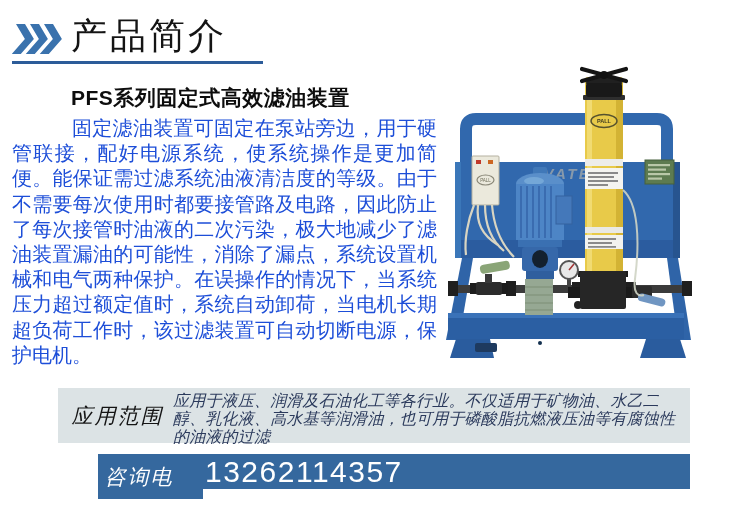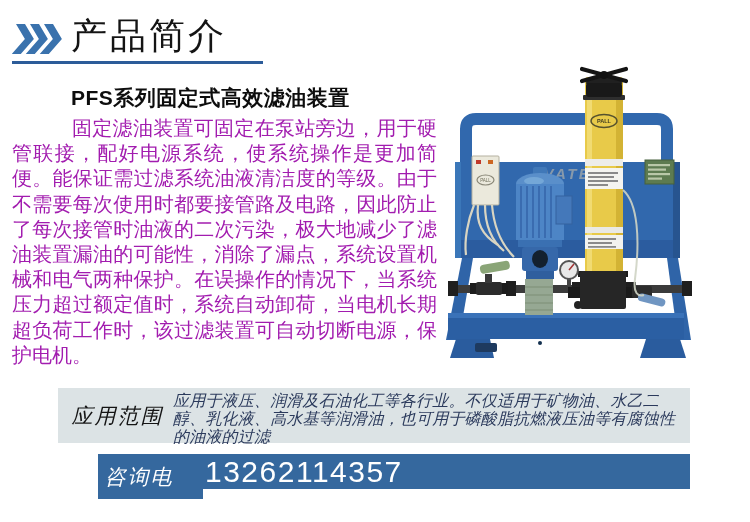--- a/index.html
+++ b/index.html
@@ -9,21 +9,21 @@
 
   
   .chevrons { left:12px; top:24px; width:50px; height:30px; }
   .page-title { left:71px; top:15px; font-size:36px; line-height:42px; color:#141414;
                 letter-spacing:3px; font-weight:500; }
   .title-underline { left:12px; top:61px; width:251px; height:3px; background:#2c5c99; }
 
   
   .subtitle { left:44px; top:84px; font-size:21px; font-weight:bold; color:#0d0d0d; letter-spacing:0.5px;margin-left:27px; }
   .description { left:12px; top:116px; width:425px; font-size:20px; line-height:25.2px;
-                 color:#a21caf; text-align:justify; text-indent:60px; }
+                 color:#1d4ed8; text-align:justify; text-indent:60px; }
 
   
   .photo { left:430px; top:55px; width:320px; height:335px; }
 
   
   .cell { box-sizing:border-box; }
   .kai { font-family:"Liberation Serif", serif; font-style:italic; }
   .app-label { left:58px; top:388px; width:119px; height:55px; background:#dce3e5;
                display:flex; align-items:center; justify-content:center;
                font-size:21px; color:#141414; letter-spacing:2px; }

